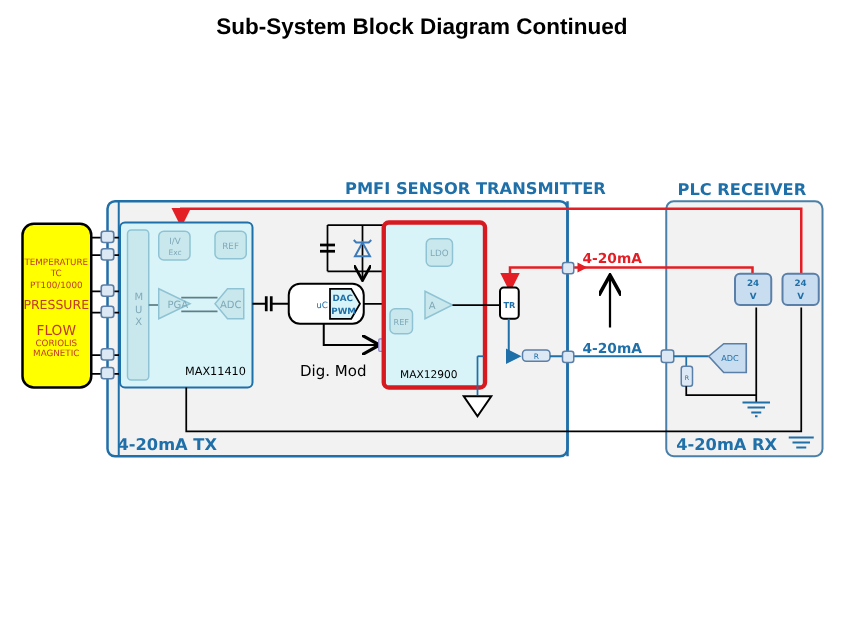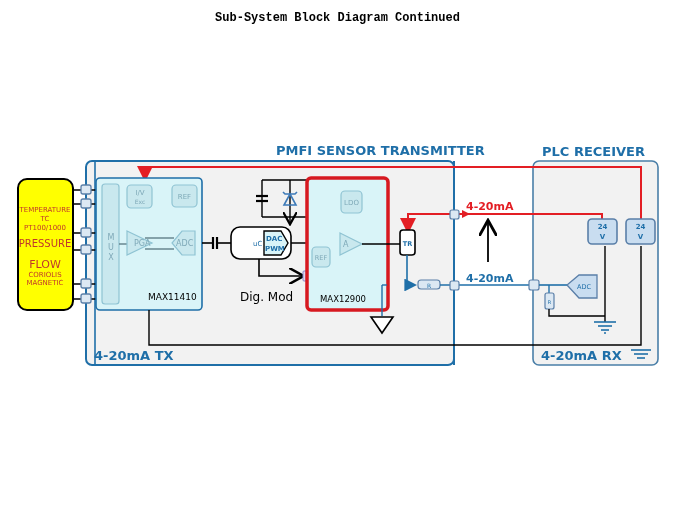--- a/index.html
+++ b/index.html
@@ -1,17 +1,17 @@
 <!DOCTYPE html>
 <html><head>
 <meta charset="utf-8">
 <style>
   html,body{margin:0;padding:0;background:#fff;}
   body{width:675px;height:506px;position:relative;overflow:hidden;font-family:"DejaVu Sans",sans-serif;}
-  #title{position:absolute;left:0;top:11px;width:675px;text-align:center;font-family:Liberation Mono, monospace;font-weight:bold;font-size:12px;color:#000;}
+  #title{position:absolute;left:0;top:11px;width:675px;text-align:center;font-family:Liberation Sans, sans-serif;font-weight:bold;font-size:18px;color:#000;}
   svg{position:absolute;left:0;top:0;}
   .sectitle{font-family:"DejaVu Sans",sans-serif;font-weight:bold;fill:#1f6fa8;font-size:13px;}
   .blk{font-family:"DejaVu Sans",sans-serif;}
 </style>
 </head>
 <body>
 
 <div id="title">Sub-System Block Diagram Continued</div>
 
 <svg width="675" height="506" viewBox="0 0 675 506">

